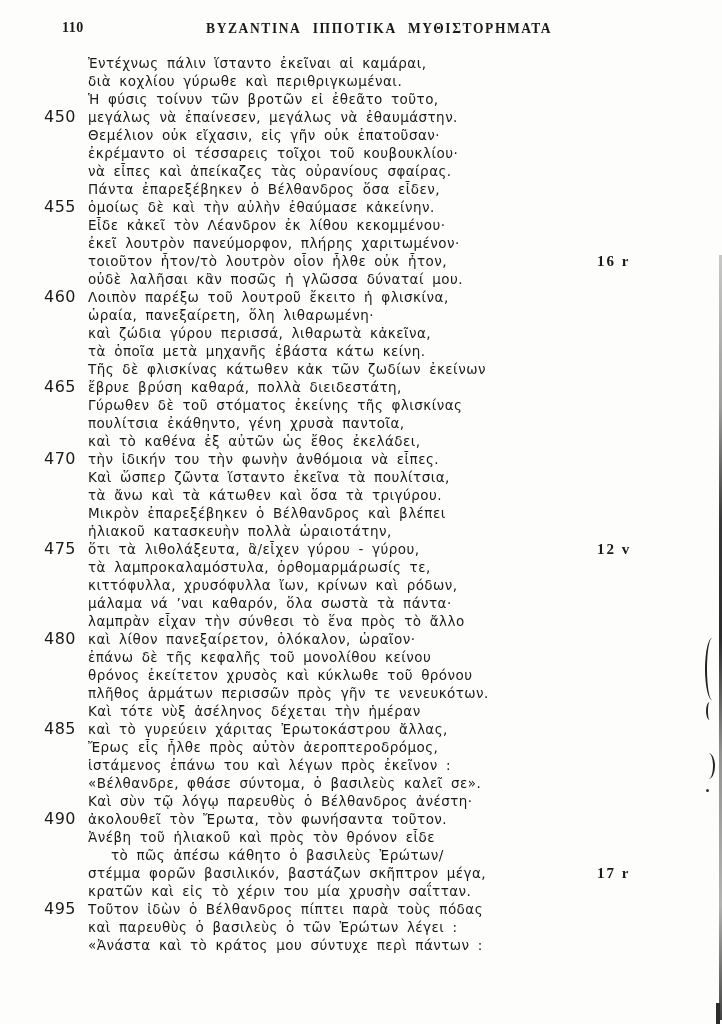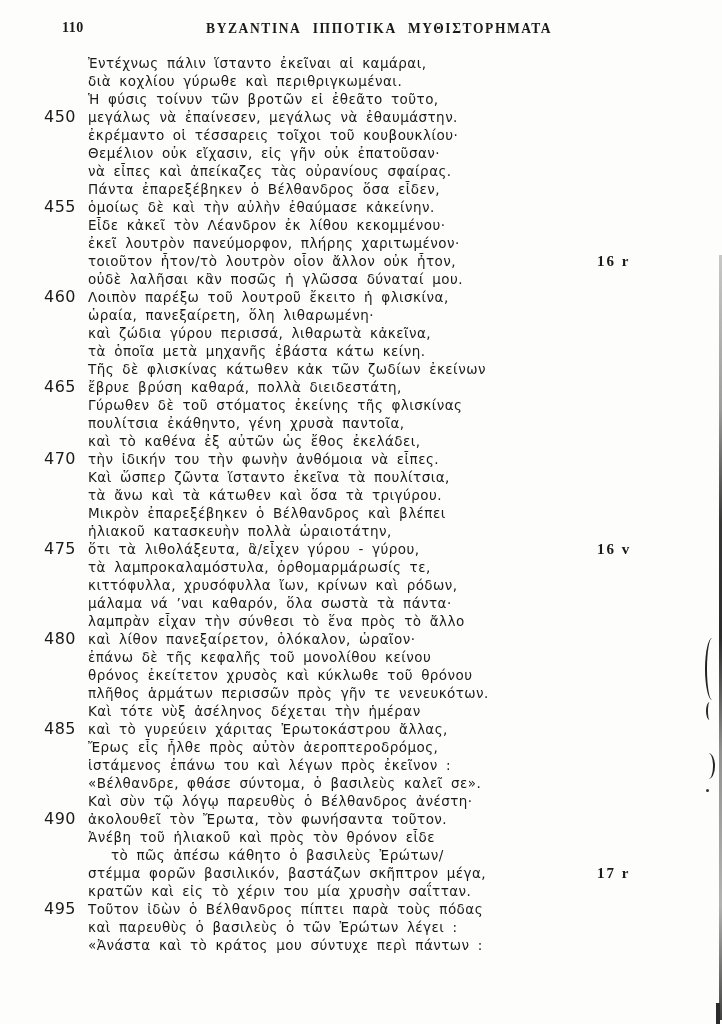--- a/index.html
+++ b/index.html
@@ -74,27 +74,27 @@
     </div>
 
     <div class="pline">
       <span class="lnum">450</span>
       <span class="ltext">μεγάλως νὰ ἐπαίνεσεν, μεγάλως νὰ ἐθαυμάστην.</span>
       <span class="folio"></span>
     </div>
 
     <div class="pline">
       <span class="lnum"></span>
+      <span class="ltext">Θεμέλιον οὐκ εἴχασιν, εἰς γῆν οὐκ ἐπατοῦσαν·</span>
+      <span class="folio"></span>
+    </div>
+
+    <div class="pline">
+      <span class="lnum"></span>
       <span class="ltext">ἐκρέμαντο οἱ τέσσαρεις τοῖχοι τοῦ κουβουκλίου·</span>
-      <span class="folio"></span>
-    </div>
-
-    <div class="pline">
-      <span class="lnum"></span>
-      <span class="ltext">Θεμέλιον οὐκ εἴχασιν, εἰς γῆν οὐκ ἐπατοῦσαν·</span>
       <span class="folio"></span>
     </div>
 
     <div class="pline">
       <span class="lnum"></span>
       <span class="ltext">νὰ εἶπες καὶ ἀπείκαζες τὰς οὐρανίους σφαίρας.</span>
       <span class="folio"></span>
     </div>
 
     <div class="pline">
@@ -116,21 +116,21 @@
     </div>
 
     <div class="pline">
       <span class="lnum"></span>
       <span class="ltext">ἐκεῖ λουτρὸν πανεύμορφον, πλήρης χαριτωμένον·</span>
       <span class="folio"></span>
     </div>
 
     <div class="pline">
       <span class="lnum"></span>
-      <span class="ltext">τοιοῦτον ἦτον/τὸ λουτρὸν οἷον ἄλλον οὐκ ἦτον,</span>
+      <span class="ltext">τοιοῦτον ἦτον/τὸ λουτρὸν οἷον ἦλθε οὐκ ἦτον,</span>
       <span class="folio">16 r</span>
     </div>
 
     <div class="pline">
       <span class="lnum"></span>
       <span class="ltext">οὐδὲ λαλῆσαι κἂν ποσῶς ἡ γλῶσσα δύναταί μου.</span>
       <span class="folio"></span>
     </div>
 
     <div class="pline">
@@ -214,21 +214,21 @@
 
     <div class="pline">
       <span class="lnum"></span>
       <span class="ltext">ἡλιακοῦ κατασκευὴν πολλὰ ὡραιοτάτην,</span>
       <span class="folio"></span>
     </div>
 
     <div class="pline">
       <span class="lnum">475</span>
       <span class="ltext">ὅτι τὰ λιθολάξευτα, ἃ/εἶχεν γύρου - γύρου,</span>
-      <span class="folio">16 v</span>
+      <span class="folio">12 v</span>
     </div>
 
     <div class="pline">
       <span class="lnum"></span>
       <span class="ltext">τὰ λαμπροκαλαμόστυλα, ὀρθομαρμάρωσίς τε,</span>
       <span class="folio"></span>
     </div>
 
     <div class="pline">
       <span class="lnum"></span>

